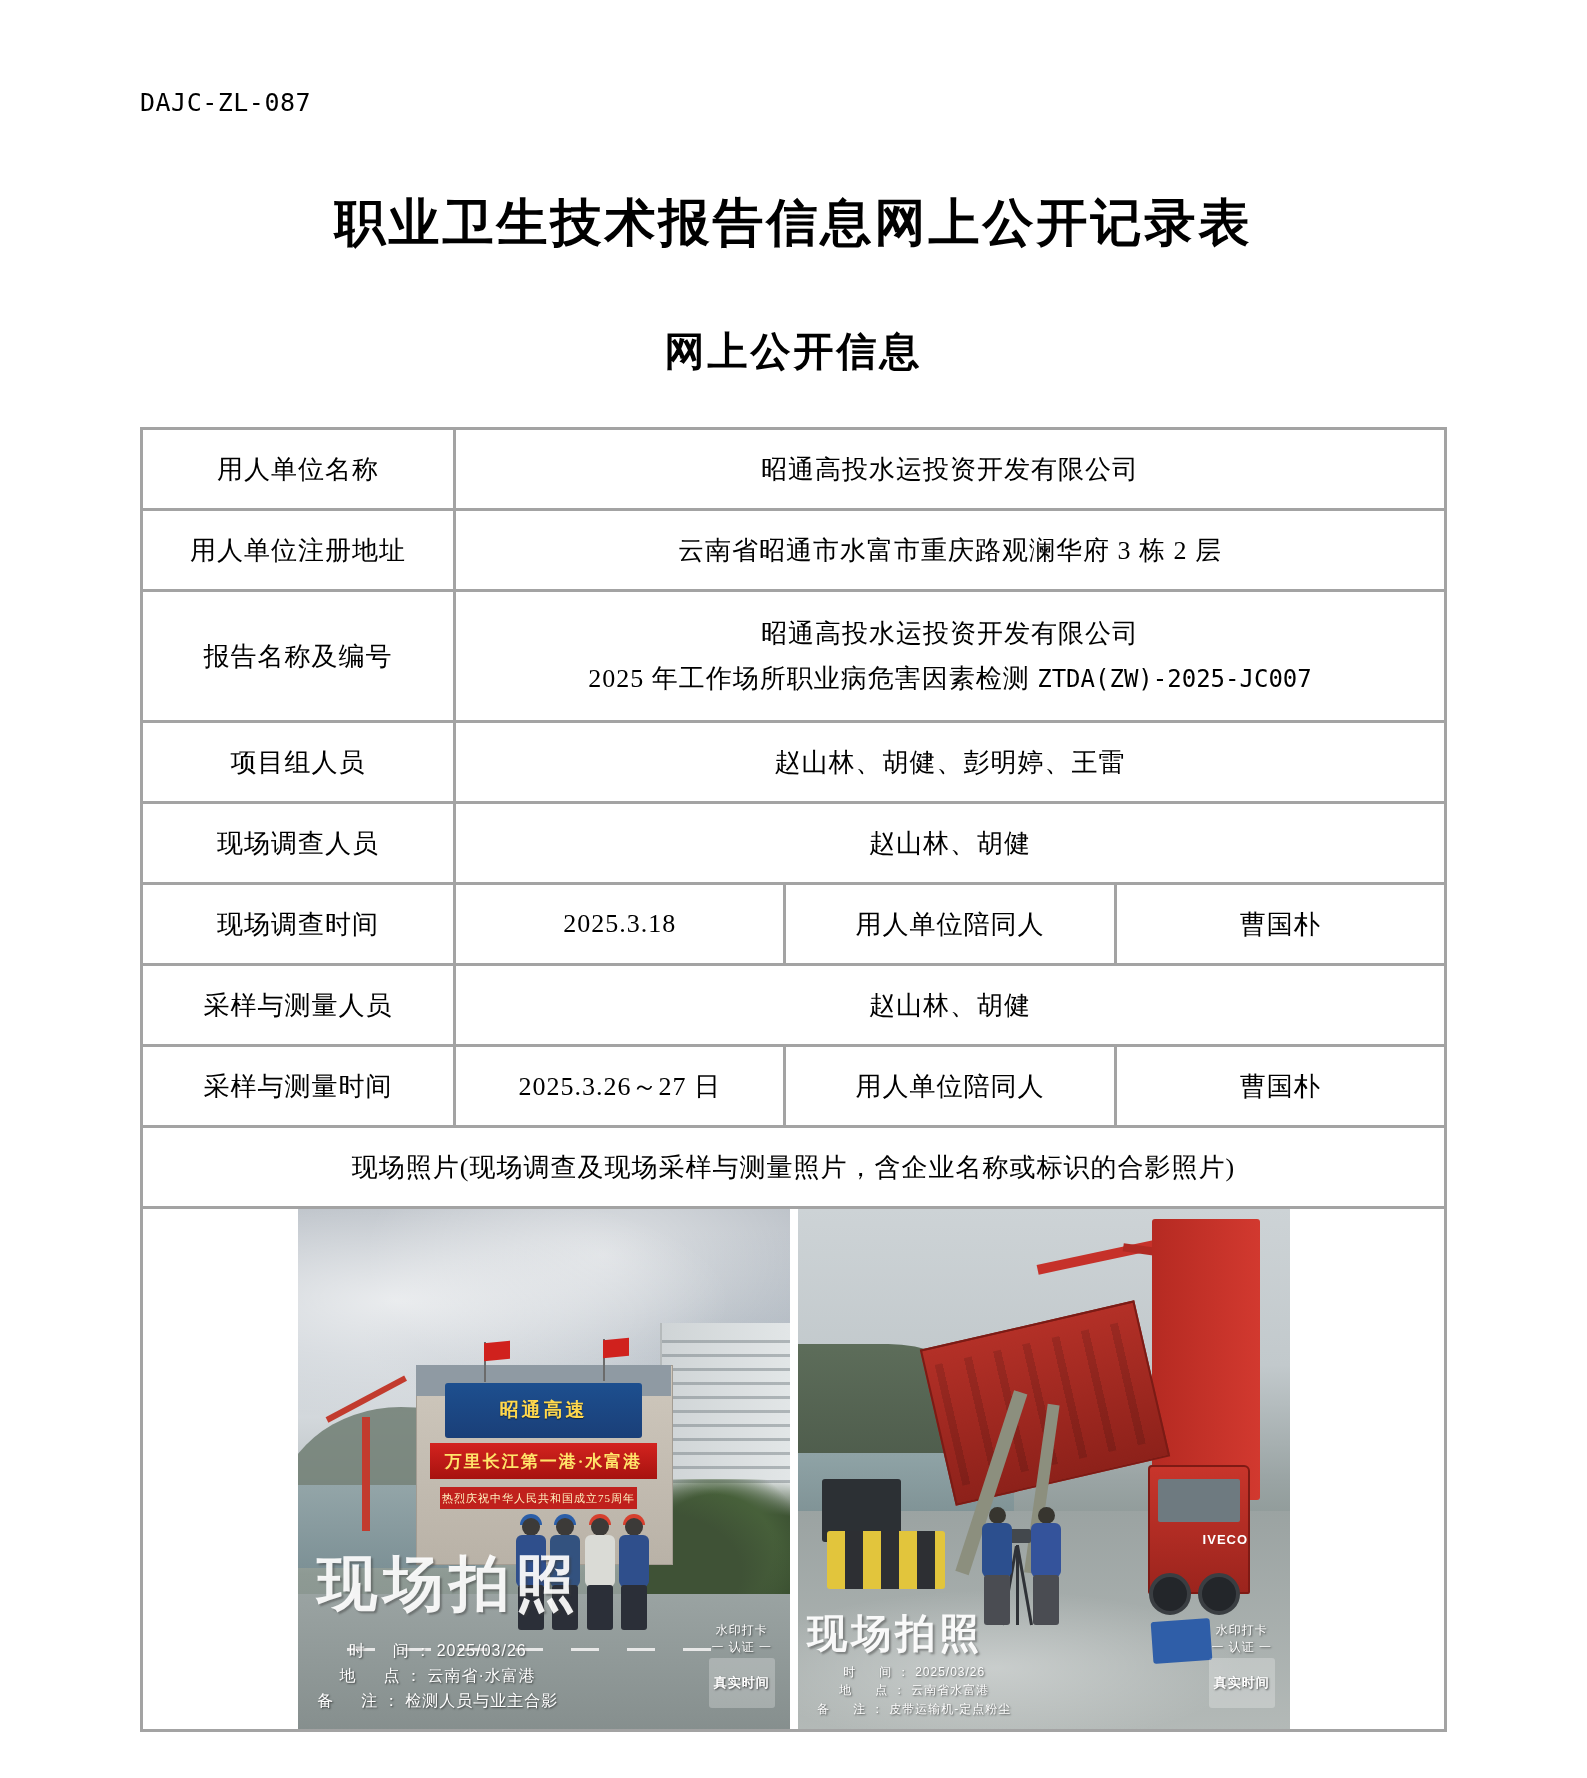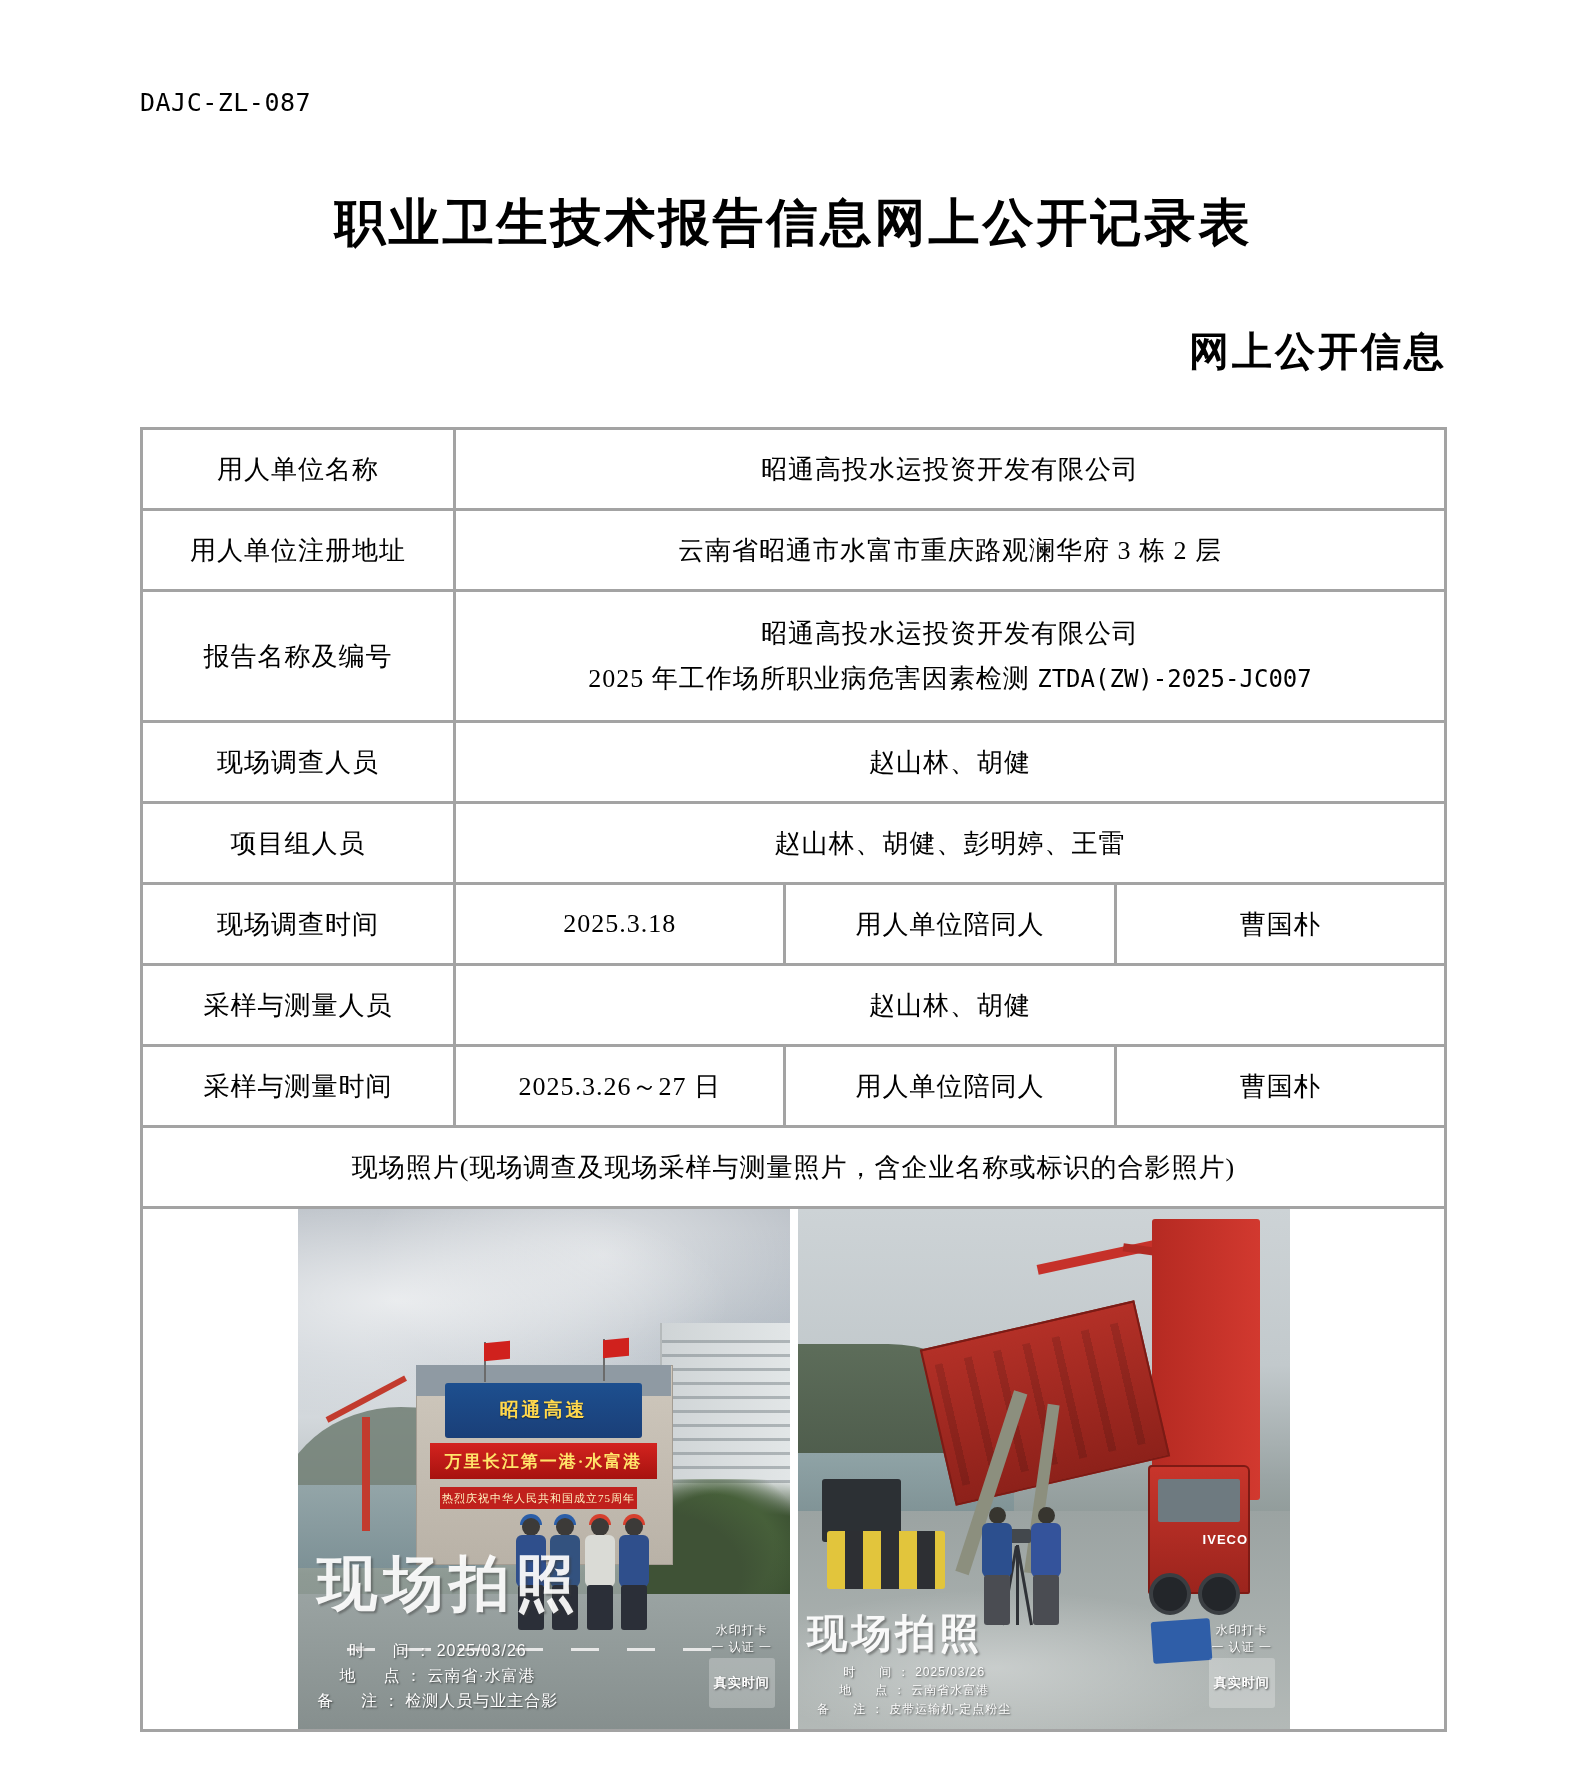--- a/index.html
+++ b/index.html
@@ -28,21 +28,21 @@
     color: #000;
   }
   .title-main {
     text-align: center;
     font-size: 51px;
     font-weight: 700;
     letter-spacing: 3px;
     margin-top: 72px;
   }
   .title-sub {
-    text-align: right;
+    text-align: center;
     font-size: 40px;
     font-weight: 700;
     letter-spacing: 3px;
     margin-top: 66px;
     margin-bottom: 48px;
   }
   table.info {
     width: 100%;
     border-collapse: collapse;
     table-layout: fixed;
@@ -370,26 +370,26 @@
         <td class="label">报告名称及编号</td>
         <td class="value two-line" colspan="3">
           <span class="row-line">昭通高投水运投资开发有限公司</span>
           <span class="row-line">
             <span>2025 年工作场所职业病危害因素检测</span>
             <span class="mono">ZTDA(ZW)-2025-JC007</span>
           </span>
         </td>
       </tr>
       <tr>
+        <td class="label">项目组人员</td>
+        <td class="value" colspan="3">赵山林、胡健、彭明婷、王雷</td>
+      </tr>
+      <tr>
         <td class="label">现场调查人员</td>
         <td class="value" colspan="3">赵山林、胡健</td>
-      </tr>
-      <tr>
-        <td class="label">项目组人员</td>
-        <td class="value" colspan="3">赵山林、胡健、彭明婷、王雷</td>
       </tr>
       <tr>
         <td class="label">现场调查时间</td>
         <td class="value date-cell mono">2025.3.18</td>
         <td class="accompany-label">用人单位陪同人</td>
         <td class="accompany-name">曹国朴</td>
       </tr>
       <tr>
         <td class="label">采样与测量人员</td>
         <td class="value" colspan="3">赵山林、胡健</td>

